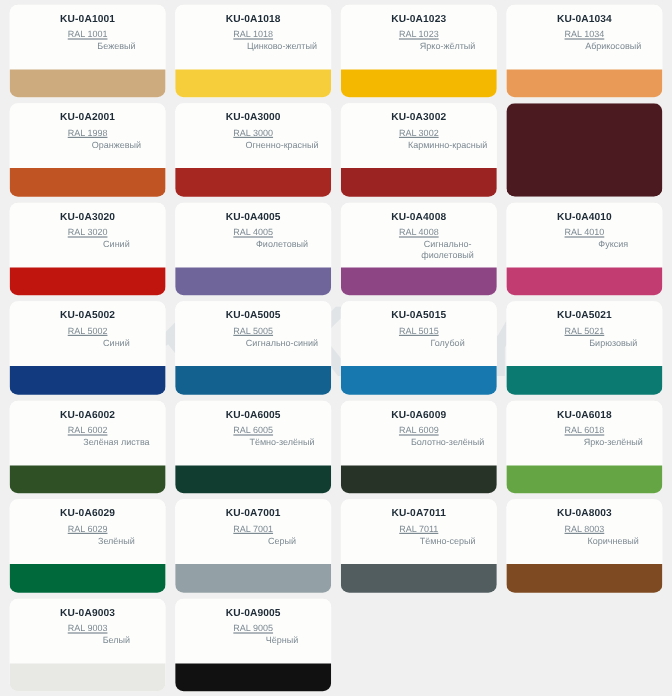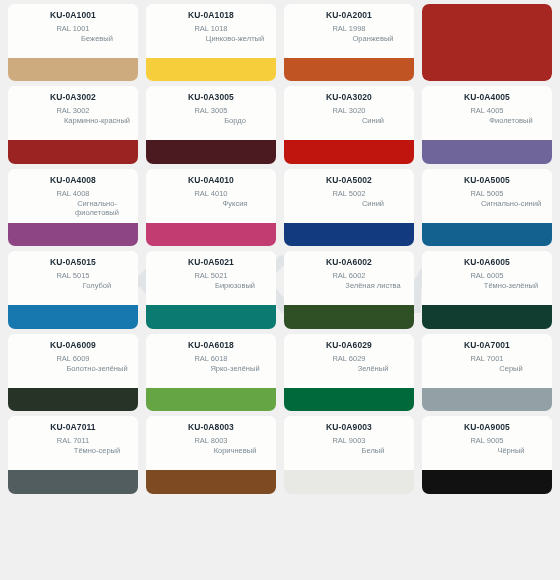--- a/index.html
+++ b/index.html
@@ -83,20 +83,21 @@
     color: #1d2b36;
     letter-spacing: .1px;
     line-height: 11px;
     margin-bottom: 3px;
   }
 
   .ral {
     font-size: 7.5px;
     color: #7d8a92;
     line-height: 10px;
+    text-decoration: underline;
   }
 
   .name {
     font-size: 7.5px;
     color: #7d8a92;
     line-height: 9.5px;
     max-width: 106px;
     word-wrap: break-word;
     margin-left: 48px;
   }
@@ -128,43 +129,59 @@
     <div class="card">
       <div class="card-text">
         <div class="code">KU-0A1018</div>
         <div class="ral">RAL 1018</div>
         <div class="name">Цинково-желтый</div>
       </div>
       <div class="swatch" style="background: rgb(246, 206, 60);"></div>
     </div>
     <div class="card">
       <div class="card-text">
+        <div class="code">KU-0A1023</div>
+        <div class="ral">RAL 1023</div>
+        <div class="name">Ярко-жёлтый</div>
+      </div>
+      <div class="swatch" style="background: rgb(245, 184, 0);"></div>
+    </div>
+    <div class="card">
+      <div class="card-text">
+        <div class="code">KU-0A1034</div>
+        <div class="ral">RAL 1034</div>
+        <div class="name">Абрикосовый</div>
+      </div>
+      <div class="swatch" style="background: rgb(232, 154, 86);"></div>
+    </div>
+    <div class="card">
+      <div class="card-text">
         <div class="code">KU-0A2001</div>
         <div class="ral">RAL 1998</div>
         <div class="name">Оранжевый</div>
       </div>
       <div class="swatch" style="background: rgb(192, 84, 35);"></div>
     </div>
     <div class="card">
+      <div class="card-text">
+        <div class="code">KU-0A3000</div>
+        <div class="ral">RAL 3000</div>
+        <div class="name">Огненно-красный</div>
+      </div>
       <div class="swatch" style="background: rgb(166, 39, 34);"></div>
     </div>
     <div class="card">
       <div class="card-text">
         <div class="code">KU-0A3002</div>
         <div class="ral">RAL 3002</div>
         <div class="name">Карминно-красный</div>
       </div>
       <div class="swatch" style="background: rgb(155, 35, 33);"></div>
     </div>
     <div class="card">
-      <div class="card-text">
-        <div class="code">KU-0A3005</div>
-        <div class="ral">RAL 3005</div>
-        <div class="name">Бордо</div>
-      </div>
       <div class="swatch" style="background: rgb(74, 26, 32);"></div>
     </div>
     <div class="card">
       <div class="card-text">
         <div class="code">KU-0A3020</div>
         <div class="ral">RAL 3020</div>
         <div class="name">Синий</div>
       </div>
       <div class="swatch" style="background: rgb(192, 21, 15);"></div>
     </div>

